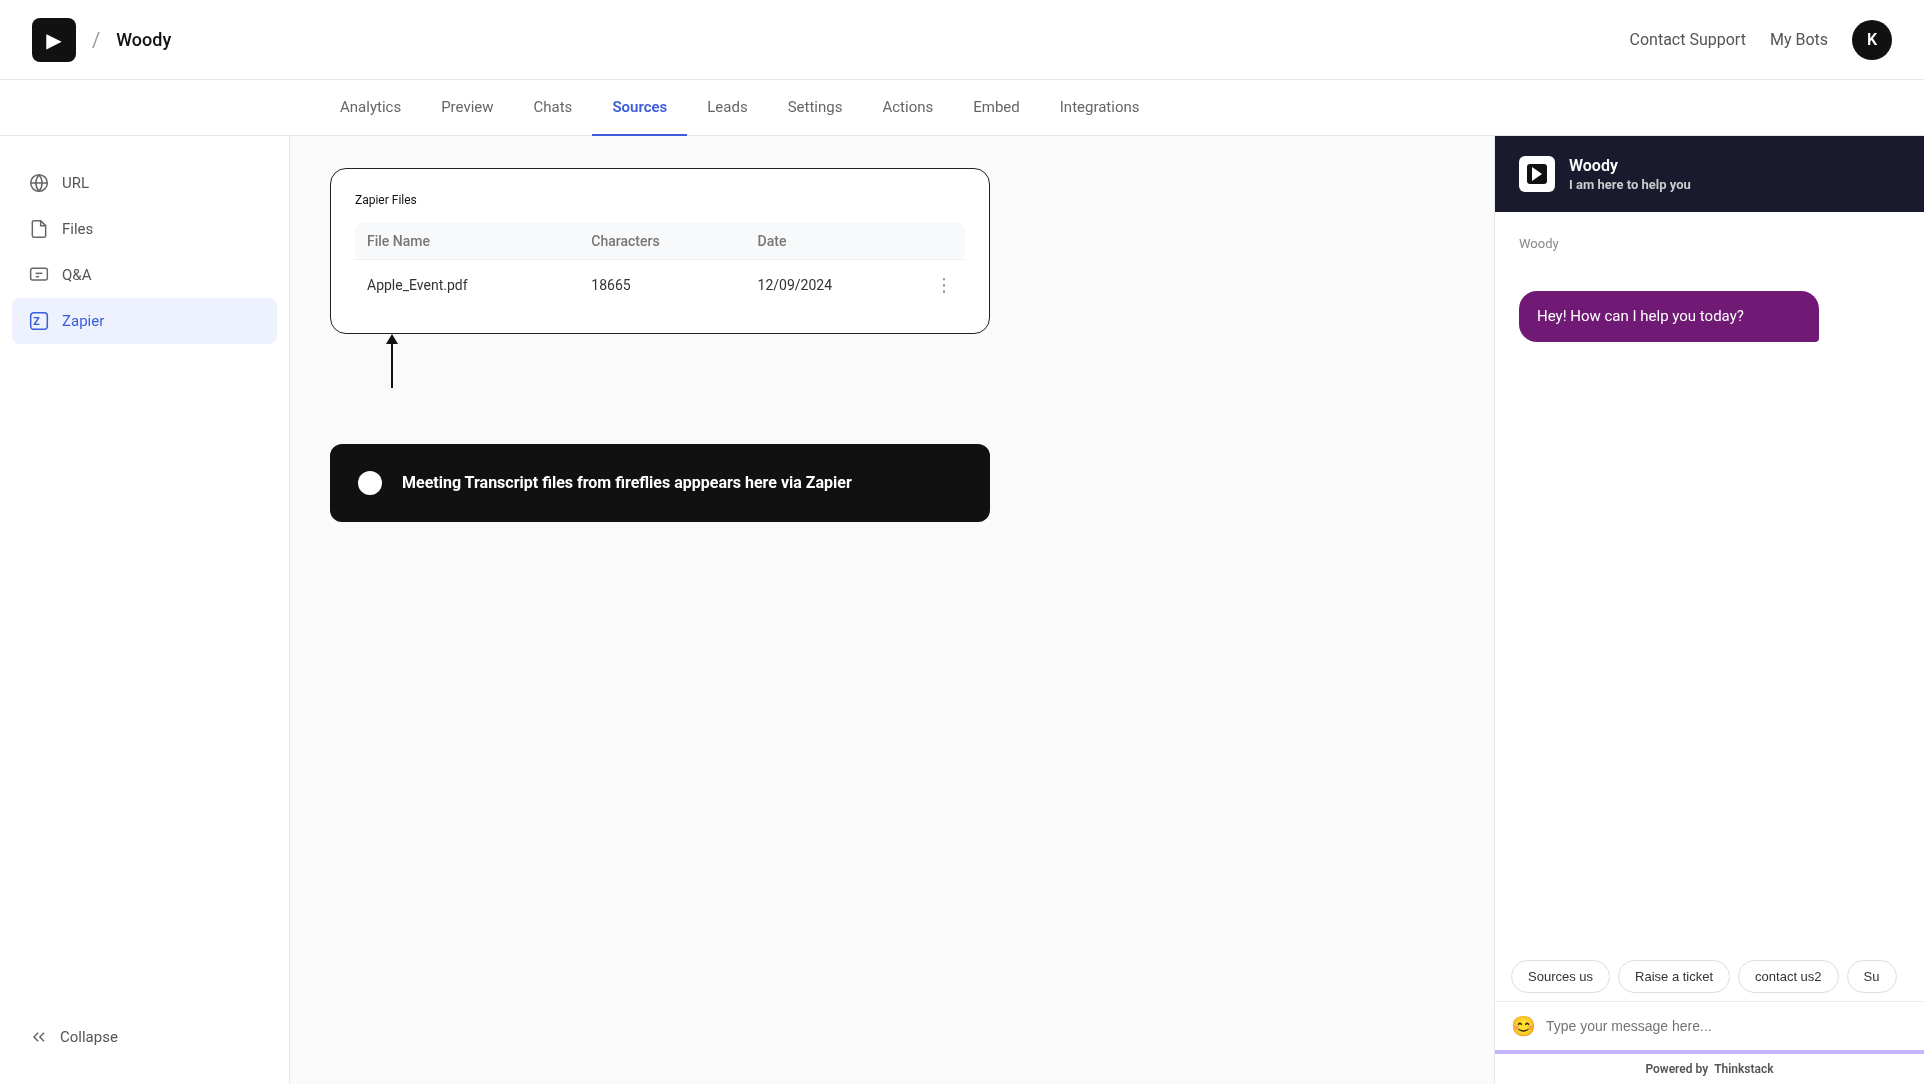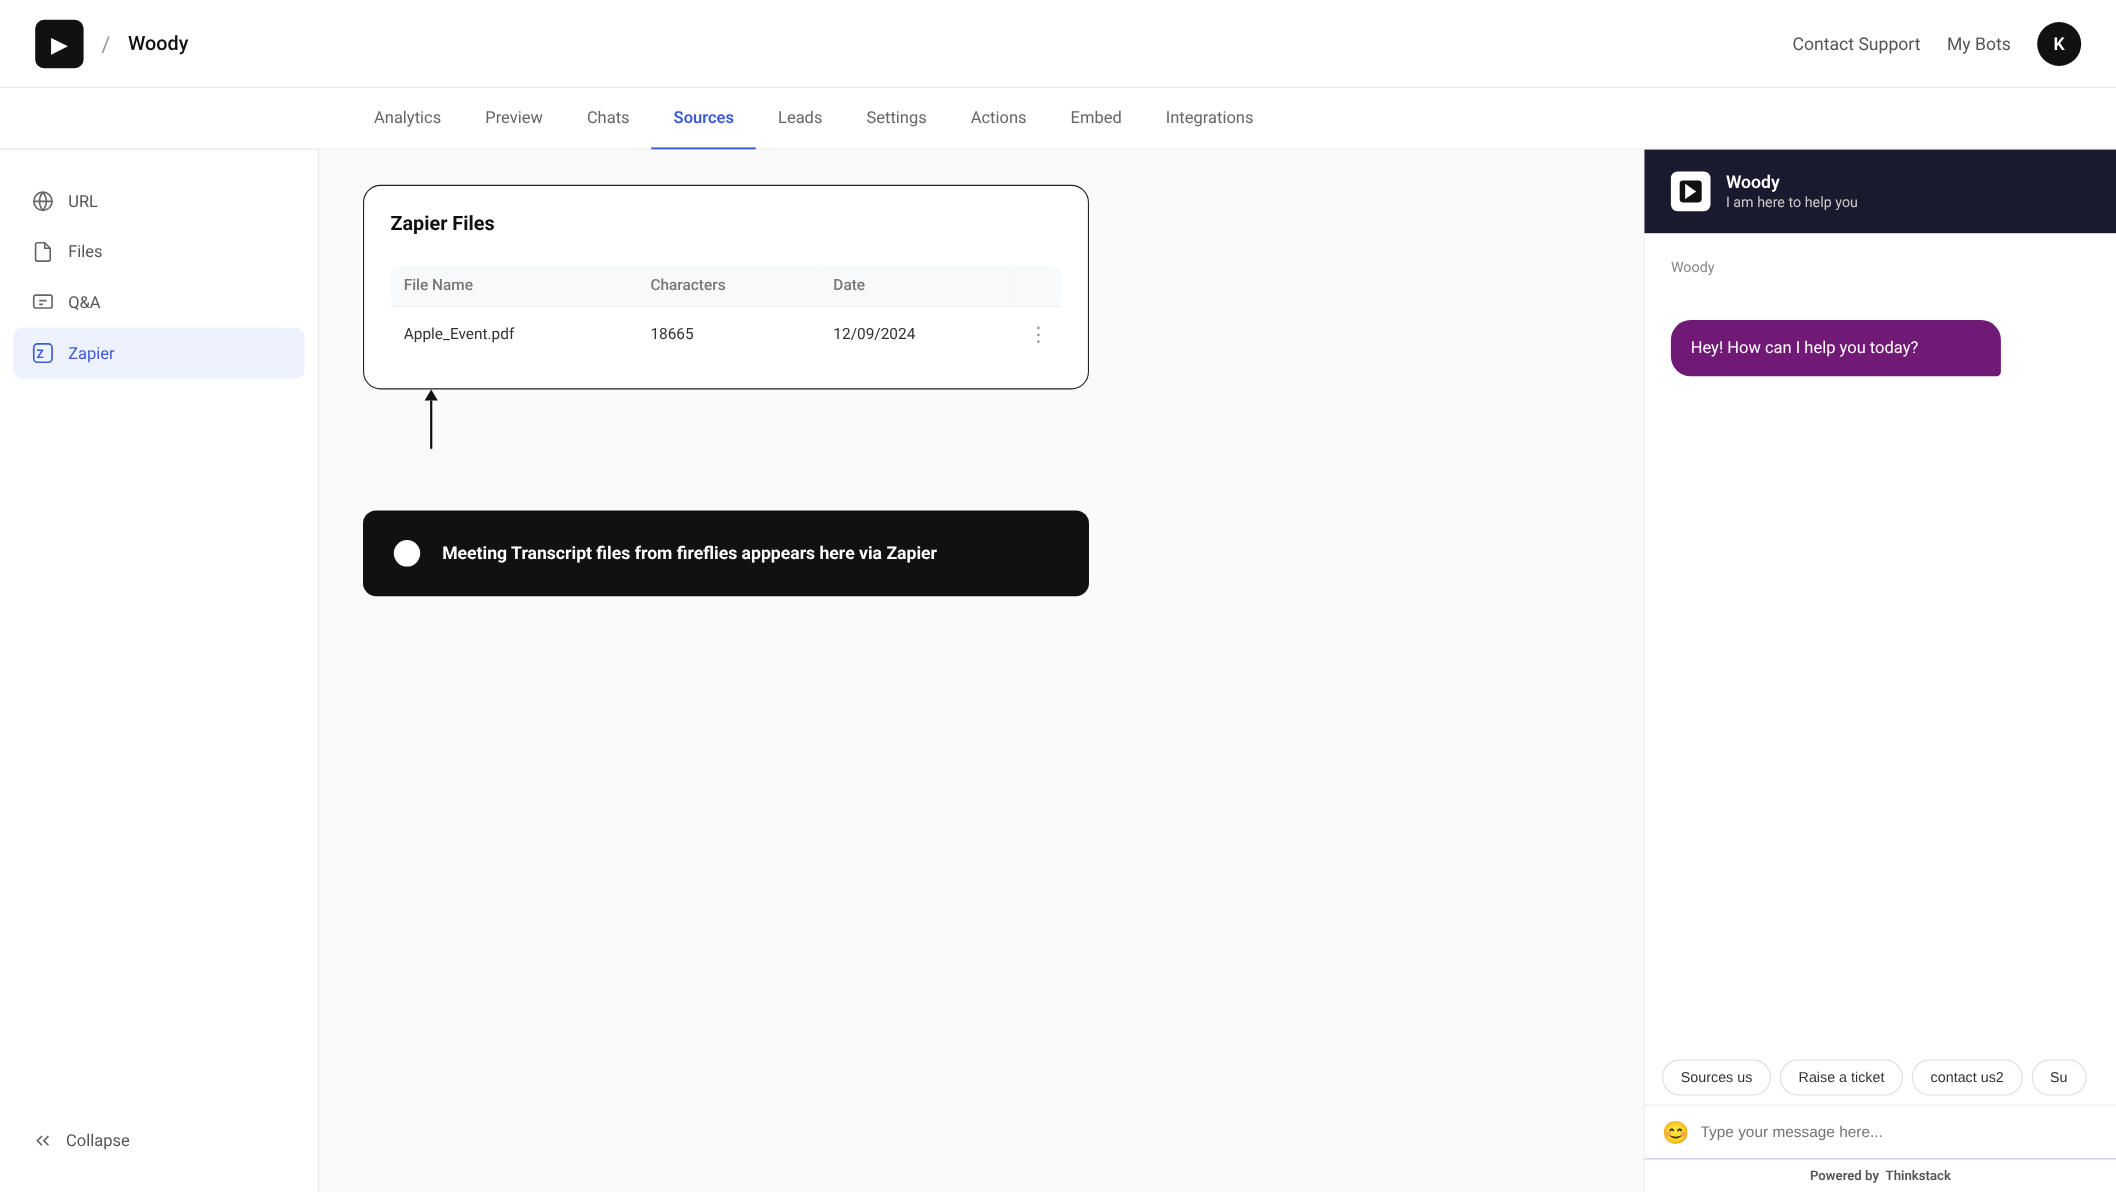--- a/index.html
+++ b/index.html
@@ -58,21 +58,21 @@
     }
 
     
     .content { flex: 1; padding: 32px 40px; overflow-y: auto; background: #fafafa; position: relative; }
 
     
     .files-card {
       background: #fff; border: 1.5px solid #222; border-radius: 16px;
       padding: 24px; max-width: 660px;
     }
-    .files-card-title { font-size: 18px; font-weight: 700; color: #111; margin-bottom: 28px; }
+    .files-card-title { font-size: 12px; font-weight: 400; color: #111; margin-bottom: 16px; }
     .files-table { width: 100%; border-collapse: collapse; }
     .files-table th {
       text-align: left; padding: 10px 12px; font-size: 14px; color: #777;
       background: #f8f9fa; font-weight: 500;
     }
     .files-table th:first-child { border-radius: 8px 0 0 8px; }
     .files-table th:last-child { border-radius: 0 8px 8px 0; }
     .files-table td { padding: 14px 12px; font-size: 14px; color: #333; border-top: 1px solid #f0f0f0; }
     .files-table .actions-col { width: 40px; text-align: center; }
     .three-dots { cursor: pointer; color: #888; font-size: 18px; }
@@ -100,21 +100,21 @@
     .chat-header {
       background: #1a1a2e; color: #fff; padding: 20px 24px;
       display: flex; align-items: center; gap: 14px;
     }
     .chat-logo {
       width: 36px; height: 36px; background: #fff; border-radius: 6px;
       display: flex; align-items: center; justify-content: center;
     }
     .chat-logo-inner { width: 20px; height: 20px; background: #111; border-radius: 3px; }
     .chat-bot-name { font-size: 16px; font-weight: 600; }
-    .chat-bot-sub { font-size: 13px; color: #ccc; margin-top: 2px; }
+    .chat-bot-sub { font-size: 13px; color: #ccc; margin-top: 2px; font-weight: bold; }
     .chat-messages { flex: 1; padding: 24px; display: flex; flex-direction: column; gap: 16px; overflow-y: auto; }
     .chat-sender { font-size: 13px; color: #888; margin-bottom: 4px; }
     .chat-bubble {
       background: #701a75; color: #fff; border-radius: 18px 18px 4px 18px;
       padding: 14px 18px; font-size: 15px; line-height: 1.5; max-width: 300px; align-self: flex-start; margin-top: 40px;
     }
     .chat-quick-replies {
       display: flex; gap: 8px; flex-wrap: nowrap; overflow-x: auto;
       padding: 0 16px 8px;
     }
@@ -125,21 +125,21 @@
     }
     .chat-input-area {
       padding: 12px 16px; border-top: 1px solid #eee;
       display: flex; align-items: center; gap: 10px;
     }
     .emoji-icon { font-size: 20px; cursor: pointer; }
     .chat-input {
       flex: 1; border: none; outline: none; font-size: 14px; color: #ec4899;
     }
     .chat-footer {
-      text-align: center; padding: 8px; font-size: 12px; color: #aaa; border-top: 1px solid #c4b5fd;
+      text-align: center; padding: 8px; font-size: 12px; color: #aaa; border-top: 4px solid #c4b5fd;
     }
     .chat-footer span { font-weight: 600; color: #555; }
   </style>
 </head>
 <body>
 
 <div class="header">
   <div class="header-left">
     <div class="logo-box">
       <span>▶</span>

